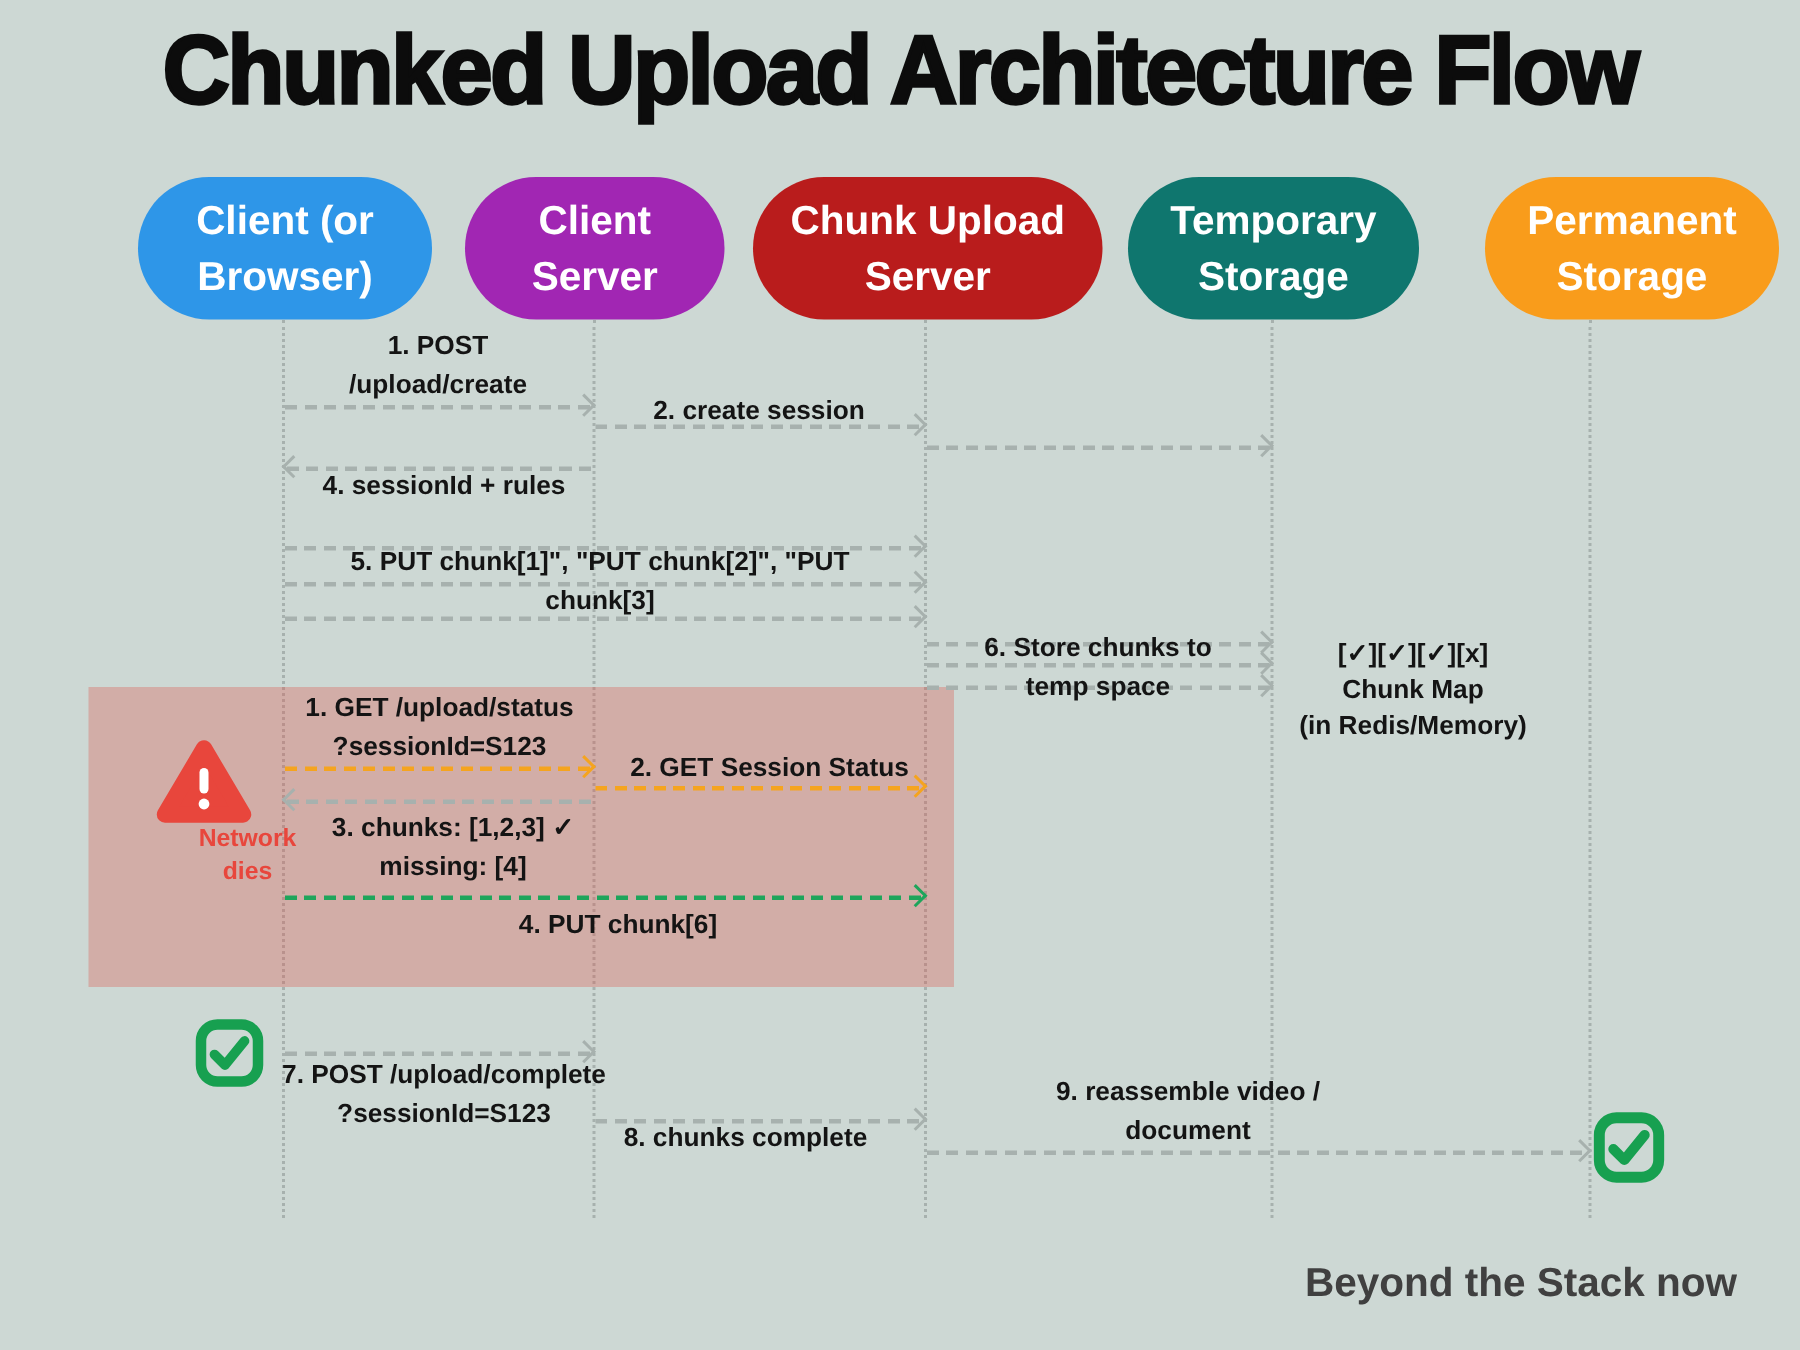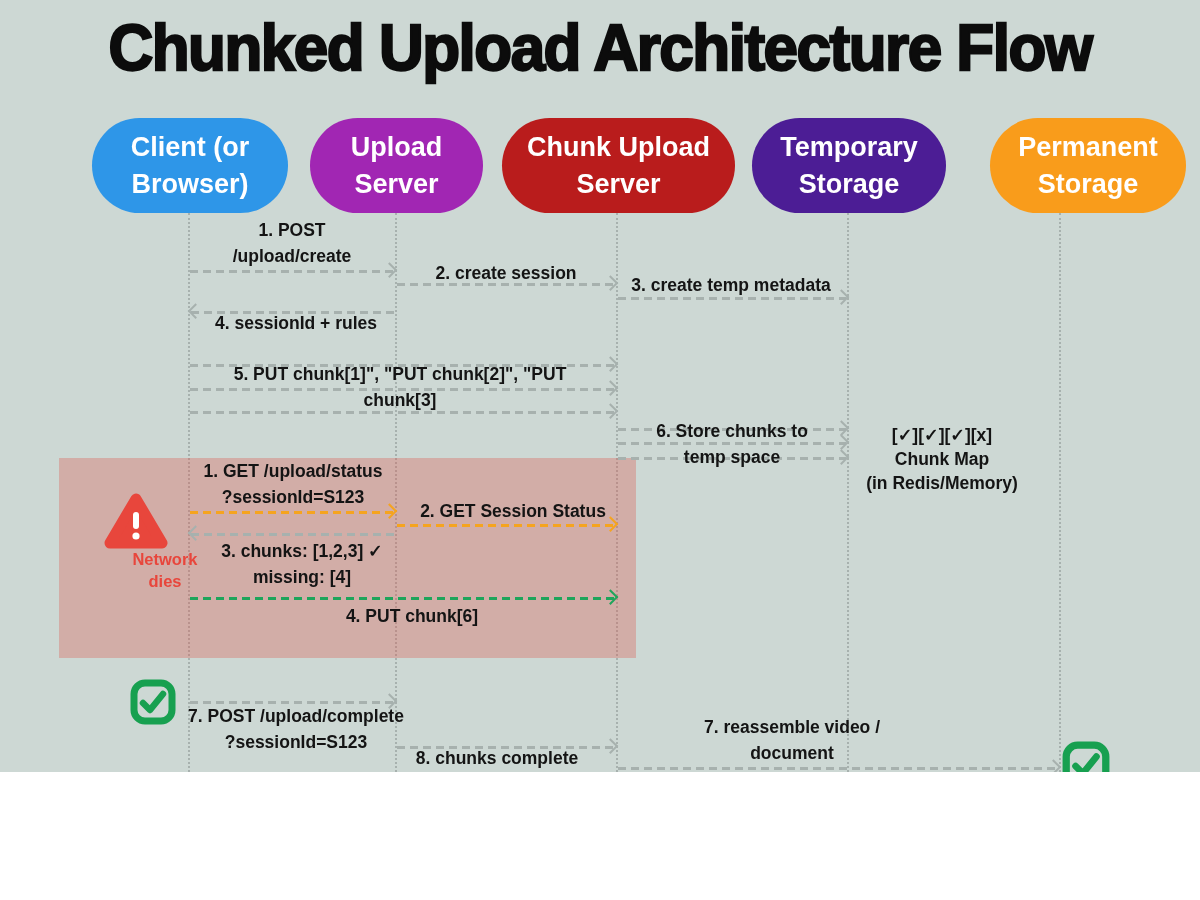--- a/index.html
+++ b/index.html
@@ -1,31 +1,31 @@
 <!DOCTYPE html>
 <html><head>
 <meta charset="utf-8">
 <style>
   html,body{margin:0;padding:0;}
   body{font-family:"Liberation Sans", sans-serif;}
-  .canvas{position:relative;width:1200px;height:772px;background:#cdd8d4;overflow:hidden;}
+  .canvas{position:relative;width:1200px;height:900px;background:#cdd8d4;overflow:hidden;}
 
   
   .title{position:absolute;left:0;right:0;top:12px;margin:0;text-align:center;
     font-size:62px;font-weight:700;letter-spacing:-1.5px;color:#0c0c0c;
     -webkit-text-stroke:2.2px #0c0c0c;transform:scaleY(1.04);}
 
   
   .actor{position:absolute;top:118px;height:95px;border-radius:48px;color:#fff;
     display:flex;align-items:center;justify-content:center;text-align:center;
     font-size:27px;font-weight:700;line-height:1.35;z-index:2;white-space:pre-line;}
   #actor-client{left:92px;width:196px;background:#2e96e8;font-weight:700;}
   #actor-upload{left:310px;width:173px;background:#a126b3;}
   #actor-chunk{left:502px;width:233px;background:#b91c1c;}
-  #actor-temp{left:752px;width:194px;background:#4c1d95;}
+  #actor-temp{left:752px;width:194px;background:#0f766e;}
   #actor-perm{left:990px;width:196px;background:#f99c1b;}
 
   
   .lifeline{position:absolute;top:213px;height:599px;width:0;border-left:2.5px dotted #a7b1ae;z-index:0;}
   #life-client{left:188px;} #life-upload{left:395px;} #life-chunk{left:616px;}
   #life-temp{left:847px;} #life-perm{left:1059px;}
 
   
   .arrow{position:absolute;height:2.6px;z-index:2;
     background:repeating-linear-gradient(90deg,var(--c) 0 8px,transparent 8px 13px);}
@@ -90,21 +90,21 @@
 </style>
 </head>
 <body>
 
 <div class="canvas">
 
   <h1 class="title">Chunked Upload Architecture Flow</h1>
 
   <div class="actor" id="actor-client">Client (or
 Browser)</div>
-  <div class="actor" id="actor-upload">Upload
+  <div class="actor" id="actor-upload">Client
 Server</div>
   <div class="actor" id="actor-chunk">Chunk Upload
 Server</div>
   <div class="actor" id="actor-temp">Temporary
 Storage</div>
   <div class="actor" id="actor-perm">Permanent
 Storage</div>
 
   <div class="lifeline" id="life-client"></div>
   <div class="lifeline" id="life-upload"></div>
@@ -129,39 +129,38 @@
   <div class="arrow c-gray head-r" id="a9"></div>
 
   <div class="arrow c-orange head-r" id="o1"></div>
   <div class="arrow c-orange head-r" id="o2"></div>
   <div class="arrow c-gray head-l" id="r1"></div>
   <div class="arrow c-green head-r" id="g1"></div>
 
   <div class="msg" id="m1">1. POST
 /upload/create</div>
   <div class="msg" id="m2">2. create session</div>
-  <div class="msg" id="m3">3. create temp metadata</div>
   <div class="msg" id="m4">4. sessionId + rules</div>
   <div class="msg" id="m5">5. PUT chunk[1]", "PUT chunk[2]", "PUT
 chunk[3]</div>
   <div class="msg" id="m6">6. Store chunks to
 temp space</div>
   <div class="msg" id="chunkmap">[✓][✓][✓][x]
 Chunk Map
 (in Redis/Memory)</div>
   <div class="msg" id="f1">1. GET /upload/status
 ?sessionId=S123</div>
   <div class="msg" id="f2">2. GET Session Status</div>
   <div class="msg" id="f3">3.  chunks: [1,2,3] ✓
 missing: [4]</div>
   <div class="msg" id="f4">4. PUT chunk[6]</div>
   <div class="msg" id="m7">7.  POST /upload/complete
 ?sessionId=S123</div>
   <div class="msg" id="m8">8. chunks complete</div>
-  <div class="msg" id="m9">7. reassemble video /
+  <div class="msg" id="m9">9. reassemble video /
 document</div>
 
   <svg class="warning-icon" width="66" height="60" viewBox="0 0 66 60">
     <path d="M33 7 L59 51 L7 51 Z" fill="#e8463c" stroke="#e8463c" stroke-width="11" stroke-linejoin="round"></path>
     <rect x="30" y="20" width="6" height="17" rx="3" fill="#ffffff"></rect>
     <circle cx="33" cy="44" r="3.6" fill="#ffffff"></circle>
   </svg>
   <div class="msg" id="warn-label">Network
 dies</div>
 

